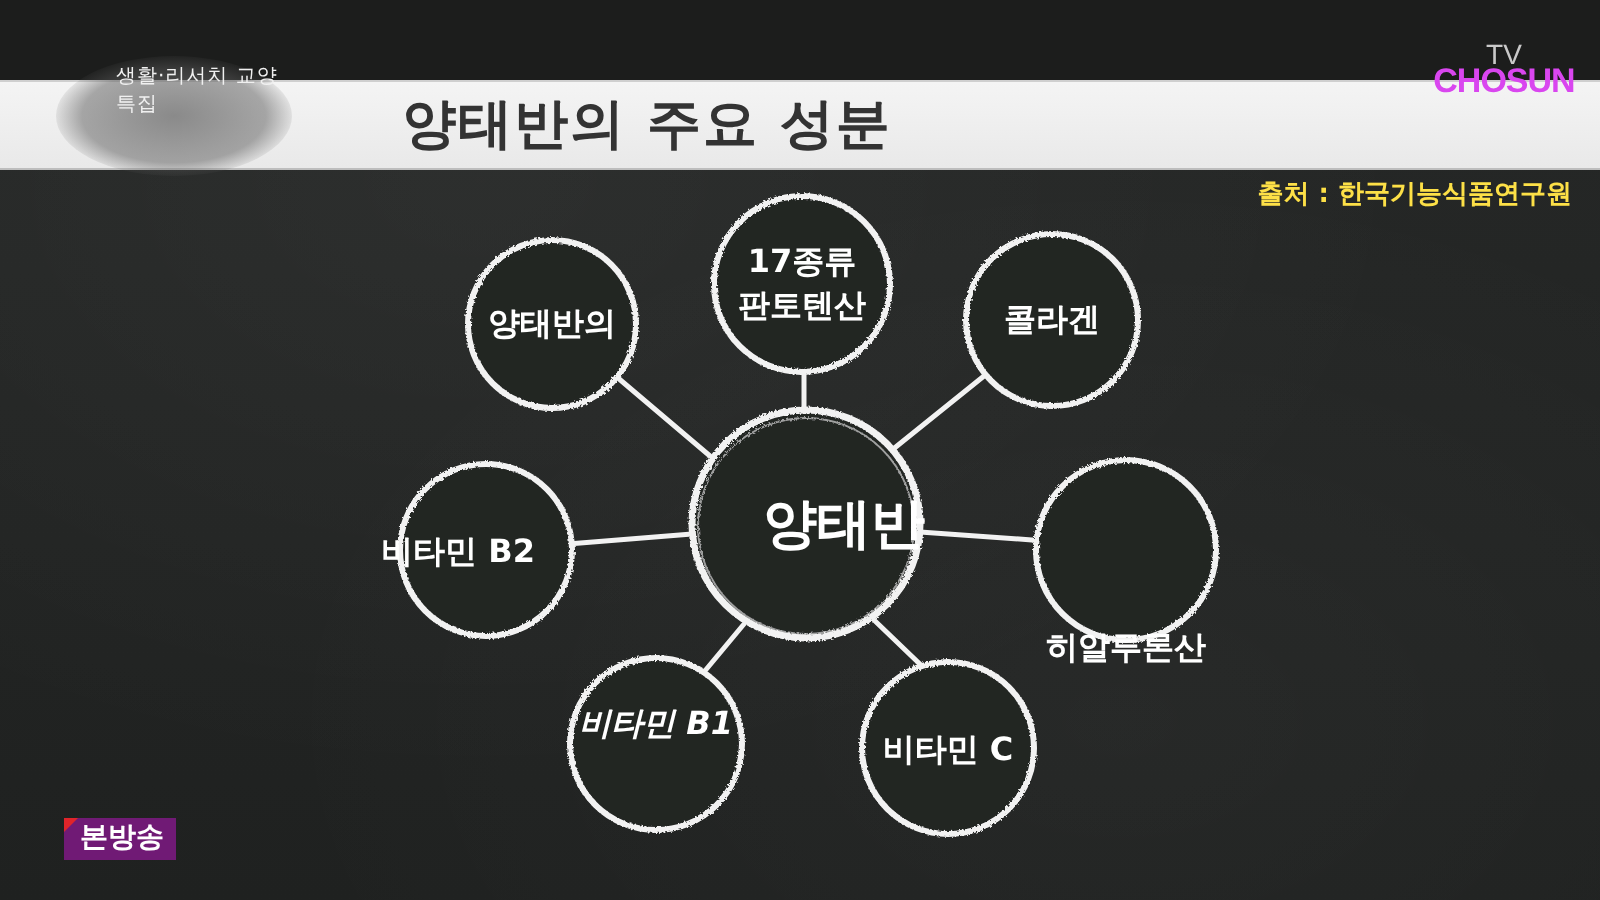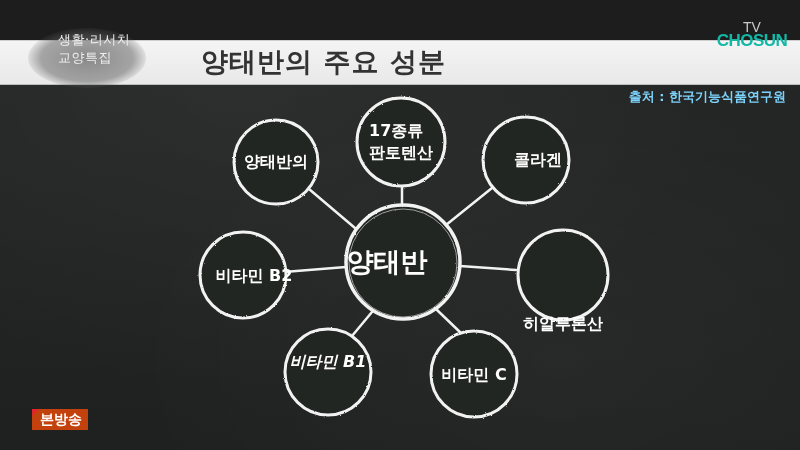--- a/index.html
+++ b/index.html
@@ -27,47 +27,47 @@
   }
   .logo {
     position:absolute; left:18px; top:22px; width:130px; height:72px;
   }
   .logo-brush {
     position:absolute; left:10px; top:6px; width:118px; height:60px;
     border-radius:50%;
     background:radial-gradient(ellipse at 50% 50%, rgba(120,120,120,0.85), rgba(90,90,90,0.5) 55%, transparent 75%);
   }
   .logo-sub {
-    position:absolute; left:40px; top:9px; font-size:13px; color:#f0f0f0; letter-spacing:0.5px;
+    position:absolute; left:40px; top:9px; font-size:10px; color:#f0f0f0; letter-spacing:0.5px;
     font-family:"DejaVu Sans",sans-serif;
   }
   .logo-main {
     position:absolute; left:14px; top:20px; font-size:22px; font-weight:bold; color:#fff;
     font-style:italic; text-shadow:0 0 3px #222, 1px 1px 0 #333; letter-spacing:-1px;
   }
   .channel {
     position:absolute; left:712px; top:20px; width:80px; text-align:center;
     color:#c9c9c9; font-family:"Liberation Sans",sans-serif; line-height:14px;
   }
   .channel .tv { font-size:14px; display:block; }
-  .channel .name { font-size:17px; font-weight:bold; display:block; color:#14b8a6; letter-spacing:-0.5px; }
+  .channel .name { font-size:17px; font-weight:bold; display:block; color:#d946ef; letter-spacing:-0.5px; }
   .source {
     position:absolute; left:600px; top:88px; width:186px; text-align:right;
-    color:#7dd3fc; font-size:13px; font-weight:bold;
+    color:#fde047; font-size:13px; font-weight:bold;
   }
   svg.diagram { position:absolute; left:0; top:0; }
   .node-label {
-    position:absolute; color:#fff; font-weight:bold; text-align:left;
+    position:absolute; color:#fff; font-weight:bold; text-align:center;
     transform:translate(-50%,-50%); white-space:nowrap;
   }
   .node-label.small { font-size:16px; line-height:22px; }
   .node-label.center { font-size:27px; }
   .badge {
     position:absolute; left:32px; top:409px; height:21px; padding:0 6px 0 8px;
-    background:#c2410c; color:#fff; font-size:14px; font-weight:bold; line-height:21px;
+    background:#701a75; color:#fff; font-size:14px; font-weight:bold; line-height:21px;
   }
   .badge-corner {
     position:absolute; left:0; top:0; width:0; height:0;
     border-top:7px solid #e0242a; border-right:7px solid transparent;
   }
 </style>
 </head>
 <body>
 
 <div class="board"></div>
@@ -109,29 +109,29 @@
     <circle cx="401" cy="142" r="44" stroke-width="3"></circle>
     <circle cx="526" cy="160" r="43" stroke-width="3"></circle>
     <circle cx="563" cy="275" r="45" stroke-width="3"></circle>
     <circle cx="474" cy="374" r="43" stroke-width="3"></circle>
     <circle cx="328" cy="372" r="43" stroke-width="3"></circle>
     <circle cx="243" cy="275" r="43" stroke-width="3"></circle>
     <circle cx="276" cy="162" r="42" stroke-width="3"></circle>
   </g>
 </svg>
 
-<div class="node-label center" style="left:387px;top:262px;">양태반</div>
+<div class="node-label center" style="left:422px;top:262px;">양태반</div>
 
 <div class="node-label small" style="left:401px;top:142px;">
   <div>17종류</div>
   <div>판토텐산</div>
 </div>
-<div class="node-label small" style="left:526px;top:160px;margin-left:12px;">콜라겐</div>
+<div class="node-label small" style="left:526px;top:160px;">콜라겐</div>
 <div class="node-label small" style="left:563px;top:276px;margin-top:48px;">히알루론산</div>
 <div class="node-label small" style="left:474px;top:375px;">비타민 C</div>
 <div class="node-label small" style="left:328px;top:362px;font-style:italic;">비타민 B1</div>
-<div class="node-label small" style="left:254px;top:276px;">비타민 B2</div>
+<div class="node-label small" style="left:229px;top:276px;">비타민 B2</div>
 <div class="node-label small" style="left:276px;top:162px;">양태반의</div>
 
 <div class="badge">
   <span class="badge-corner"></span>
   <span>본방송</span>
 </div>
 
 </body></html>

